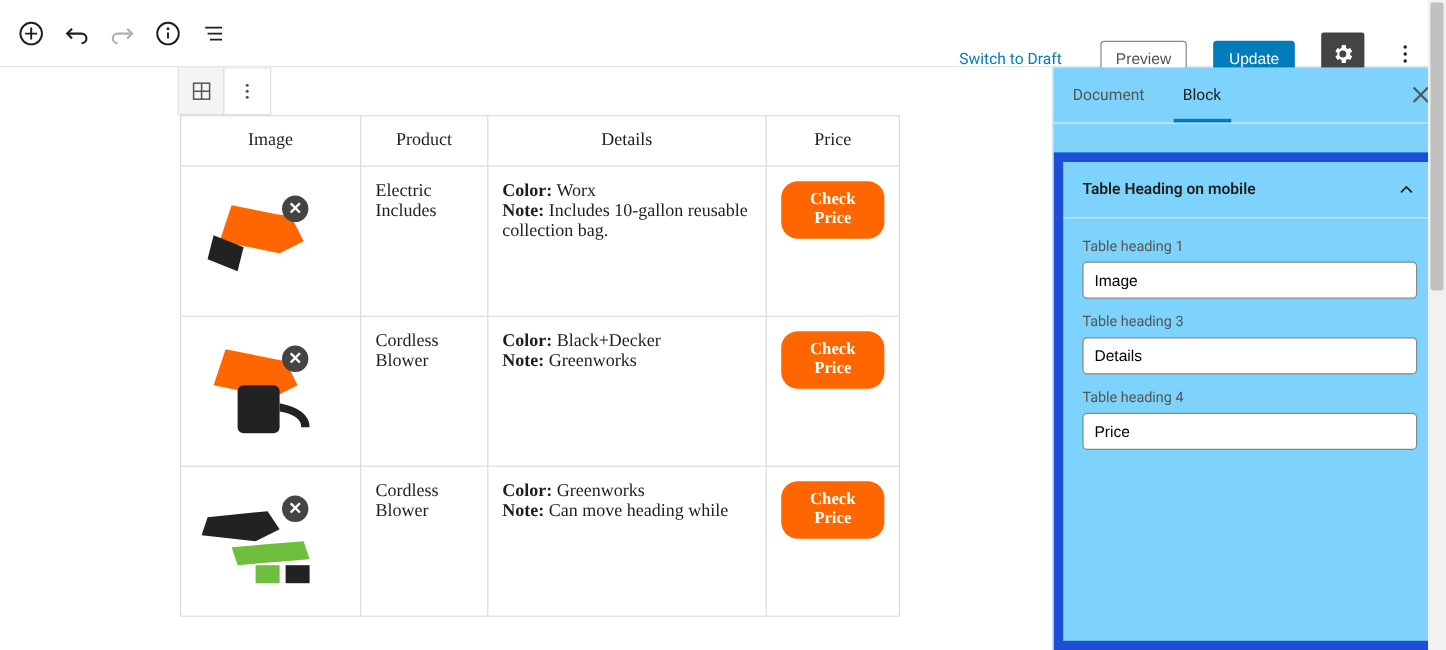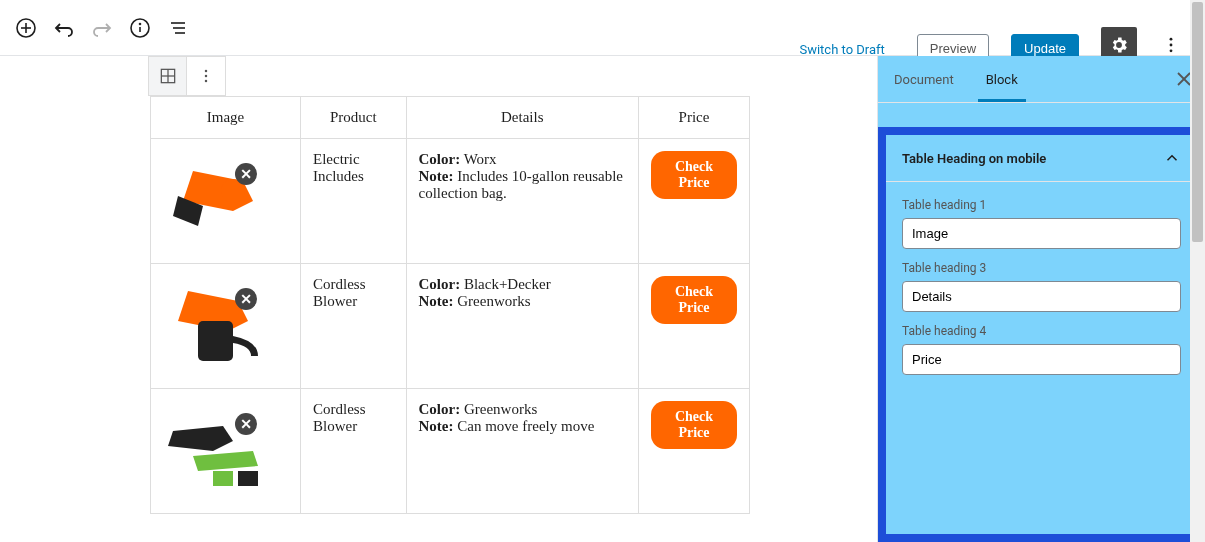--- a/index.html
+++ b/index.html
@@ -211,21 +211,21 @@
                     <path class="green-part" d="M30 55 L90 50 L95 65 L35 70 Z"></path>
                     <rect class="green-part" x="50" y="70" width="20" height="15"></rect>
                     <rect class="black-part" x="75" y="70" width="20" height="15"></rect>
                   </svg>
                   <div class="img-del">✕</div>
                 </div>
               </td>
               <td>Cordless Blower</td>
               <td>
                 <span class="detail-label">Color:</span> <span>Greenworks</span><br>
-                <span class="detail-label">Note:</span> <span>Can move freely move</span>
+                <span class="detail-label">Note:</span> <span>Can move heading while</span>
               </td>
               <td>
                 <button class="check-price">Check Price</button>
               </td>
             </tr>
           </tbody>
         </table>
       </div>
     </div>
 

